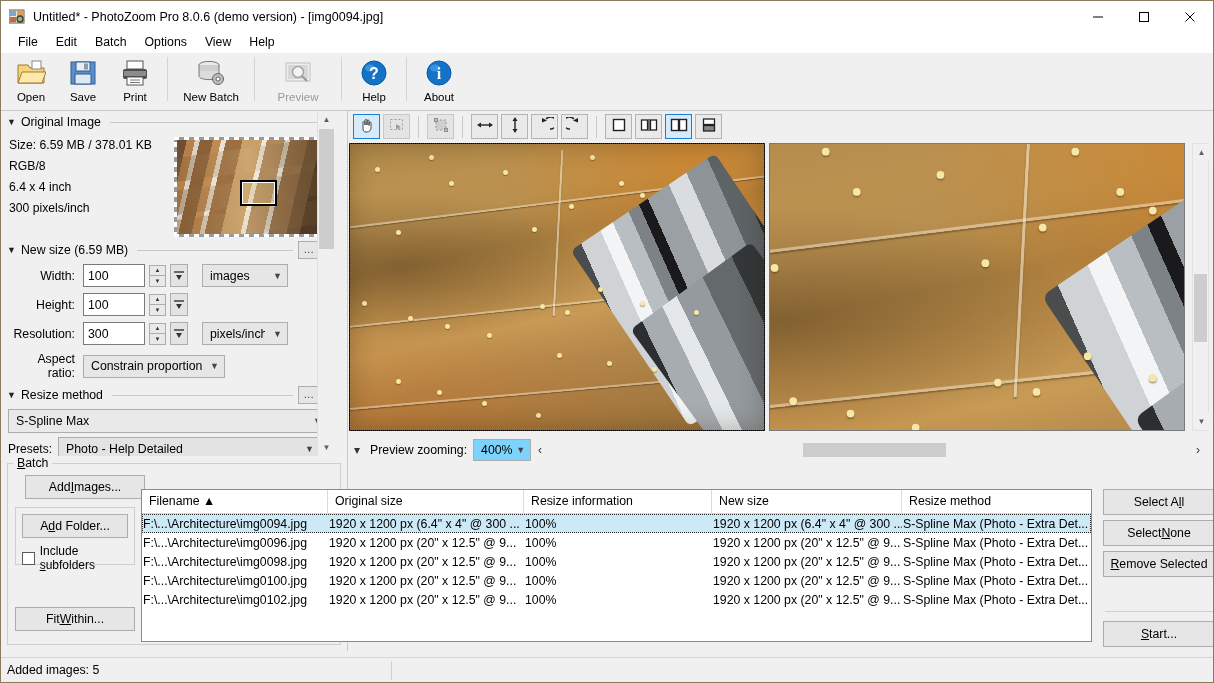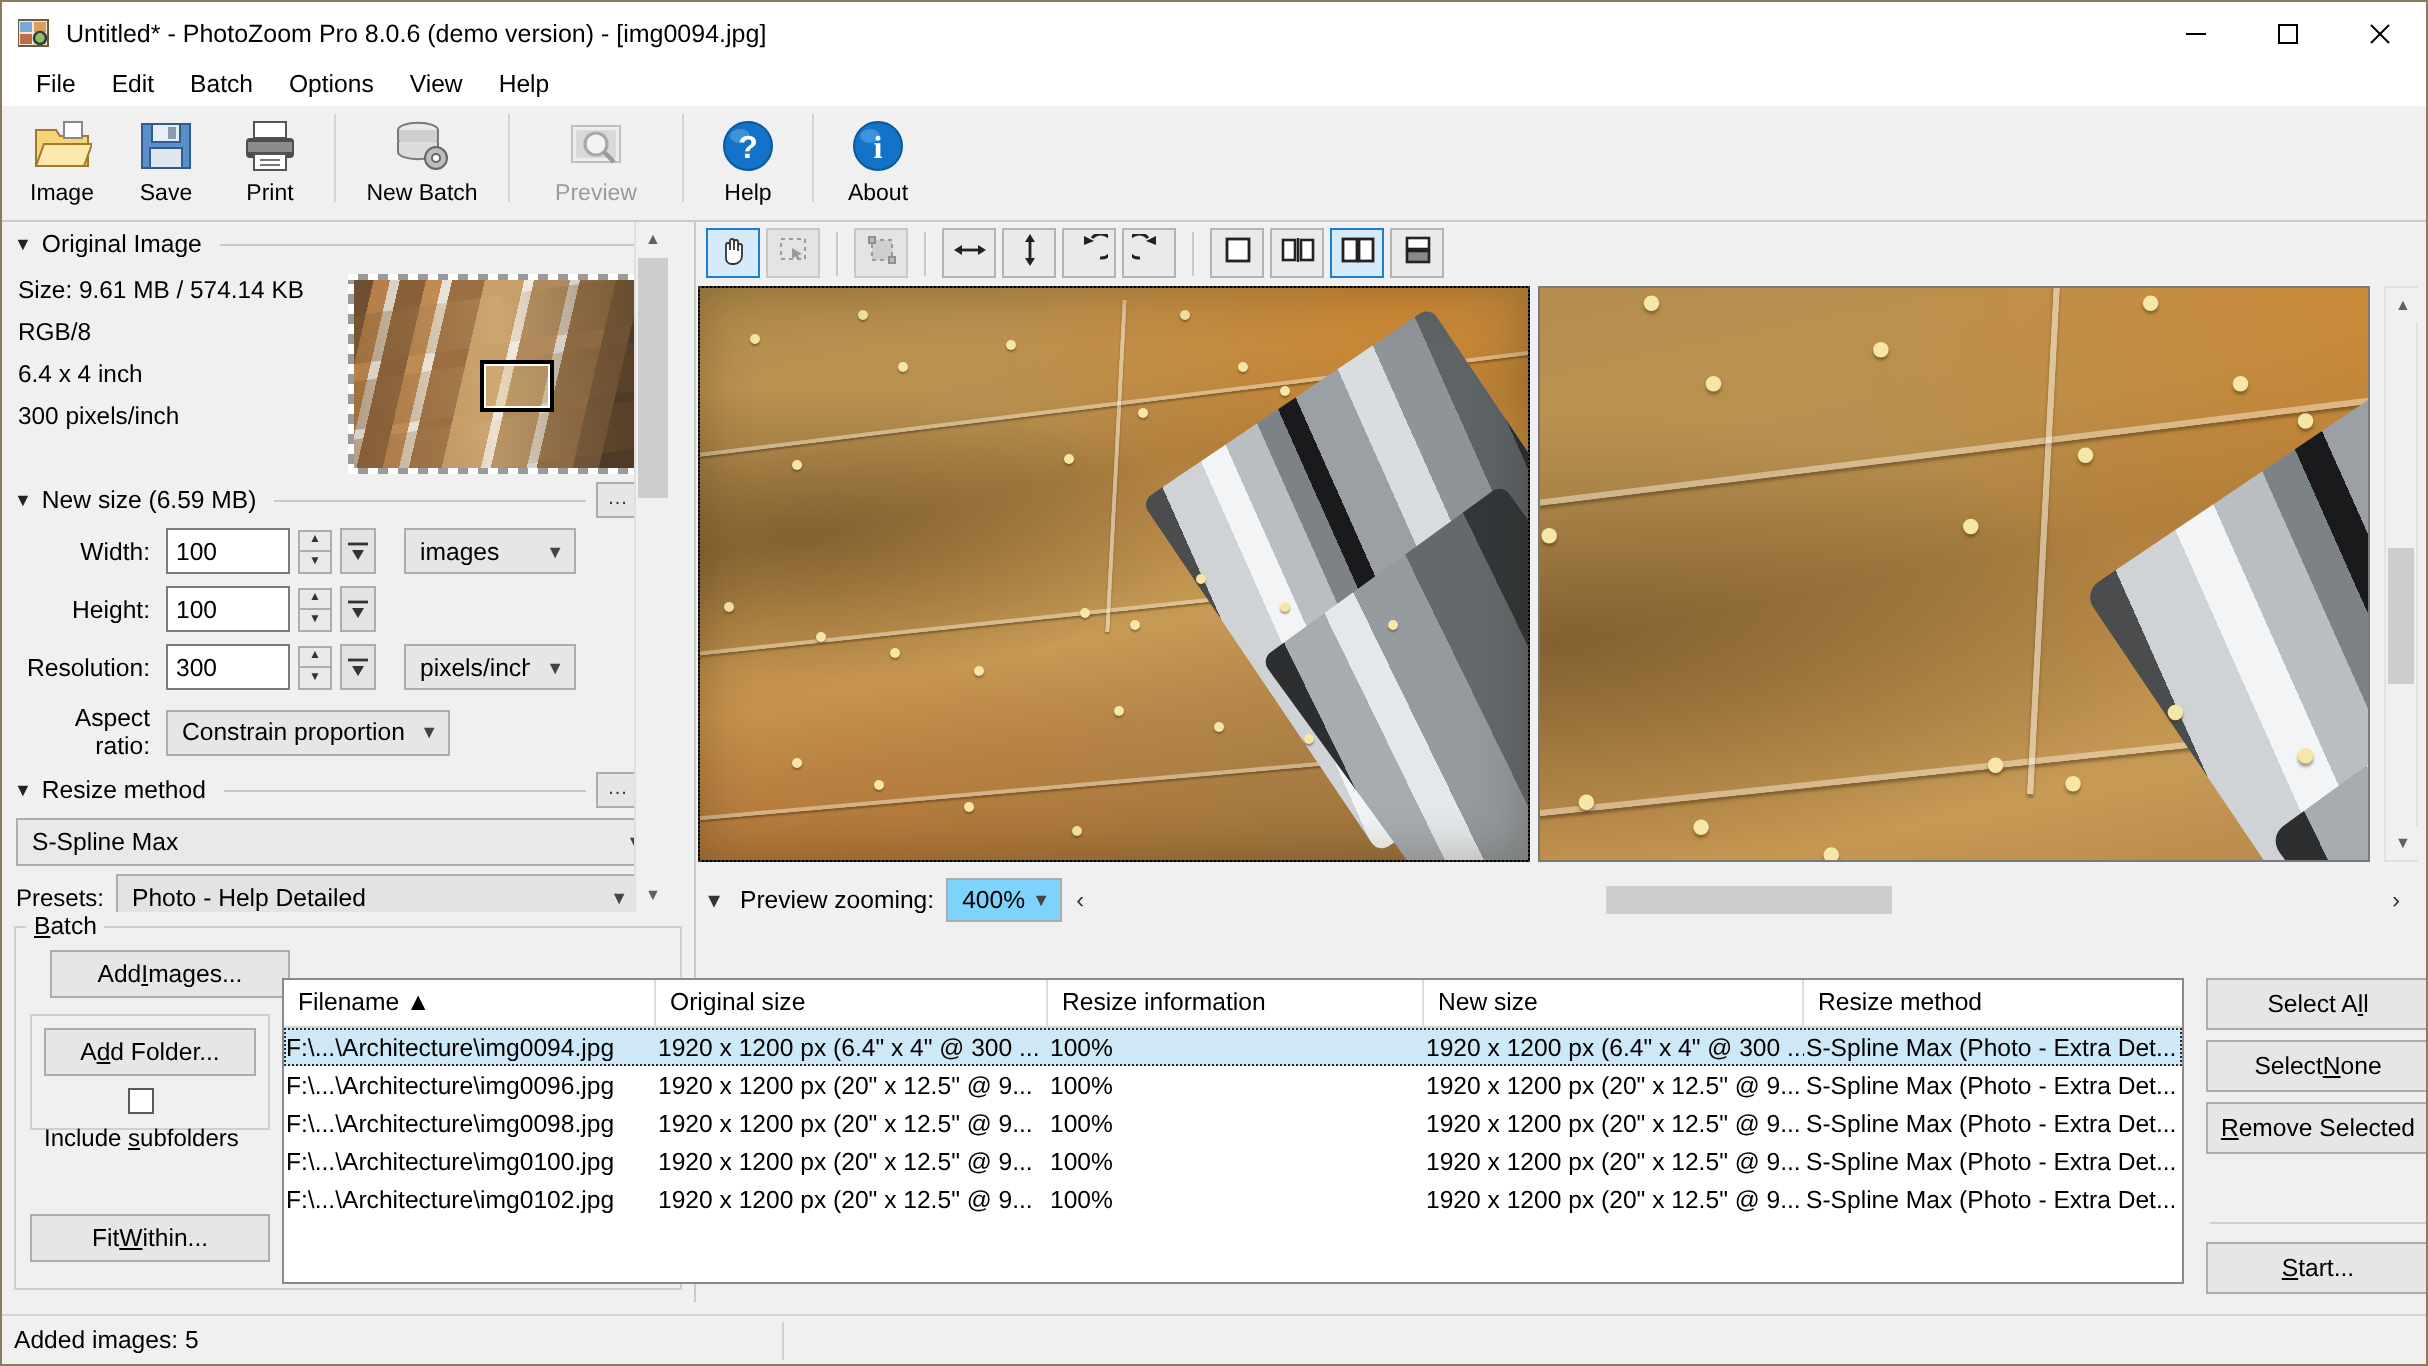--- a/index.html
+++ b/index.html
@@ -168,21 +168,21 @@
   .batch-frame {
     position: absolute; inset: 0; border: 1px solid #cfcfcf; border-radius: 0;
   }
   .btn {
     border: 1px solid #adadad; background: #e6e6e6; font-size: 12.3px; color: #000;
     display: flex; align-items: center; justify-content: center; text-align: center;
   }
   .btn-addimg { position: absolute; left: 18px; top: 12px; width: 120px; height: 24px; }
   .sub-frame { position: absolute; left: 8px; top: 44px; width: 120px; height: 58px; border: 1px solid #cfcfcf; }
   .btn-addfold { position: absolute; left: 6px; top: 6px; width: 106px; height: 24px; }
-  .chk-row { position: absolute; left: 6px; top: 36px; display: flex; align-items: center; gap: 5px; flex-direction: column; }
+  .chk-row { position: absolute; left: 6px; top: 36px; display: flex; align-items: center; gap: 5px; }
   .chkbox { width: 13px; height: 13px; border: 1px solid #5a5a5a; background: #fff; }
   .btn-fitwithin { position: absolute; left: 8px; top: 144px; width: 120px; height: 24px; }
 
   .accel { text-decoration: underline; }
 
   
   .preview-area { flex: 1; position: relative; background: #f0f0f0; }
   .pv-toolbar {
     height: 31px; display: flex; align-items: center; padding-left: 5px; gap: 0px;
   }
@@ -357,21 +357,21 @@
 
   <div class="toolbar">
     <div class="tb-btn">
       <span class="ic">
         <svg width="30" height="28" viewBox="0 0 30 28">
           <path d="M2 6h10l2 3h14v15H2z" fill="#f6d479" stroke="#a07a2a"></path>
           <path d="M2 24l4-11h24l-4 11z" fill="#fde9ae" stroke="#a07a2a"></path>
           <rect x="16" y="2" width="9" height="8" fill="#fff" stroke="#888"></rect>
         </svg>
       </span>
-      <span class="lbl">Image</span>
+      <span class="lbl">Open</span>
     </div>
     <div class="tb-btn">
       <span class="ic">
         <svg width="28" height="28" viewBox="0 0 28 28">
           <rect x="2" y="3" width="24" height="22" fill="#5b8fc9" stroke="#2f5d92"></rect>
           <rect x="7" y="3" width="14" height="9" fill="#e9eef5" stroke="#2f5d92"></rect>
           <rect x="15" y="4.5" width="4" height="6" fill="#8a9bb0"></rect>
           <rect x="6" y="15" width="16" height="10" fill="#dfe7f1" stroke="#2f5d92"></rect>
         </svg>
       </span>
@@ -447,21 +447,21 @@
 
       <div class="sb-scrollpane">
 
         <div class="sect-head">
           <span class="tri">▼</span>
           <span>Original Image</span>
           <span class="sect-line"></span>
         </div>
         <div class="orig-body">
           <div class="orig-info">
-            <div>Size: 9.61 MB / 574.14 KB</div>
+            <div>Size: 6.59 MB / 378.01 KB</div>
             <div>RGB/8</div>
             <div>6.4 x 4 inch</div>
             <div>300 pixels/inch</div>
           </div>
           <div class="thumb-wrap">
             <div class="thumb">
               <div class="band" style="top:8%"></div>
               <div class="band" style="top:44%"></div>
               <div class="band" style="top:74%"></div>
               <div class="thumb-sel"></div>

